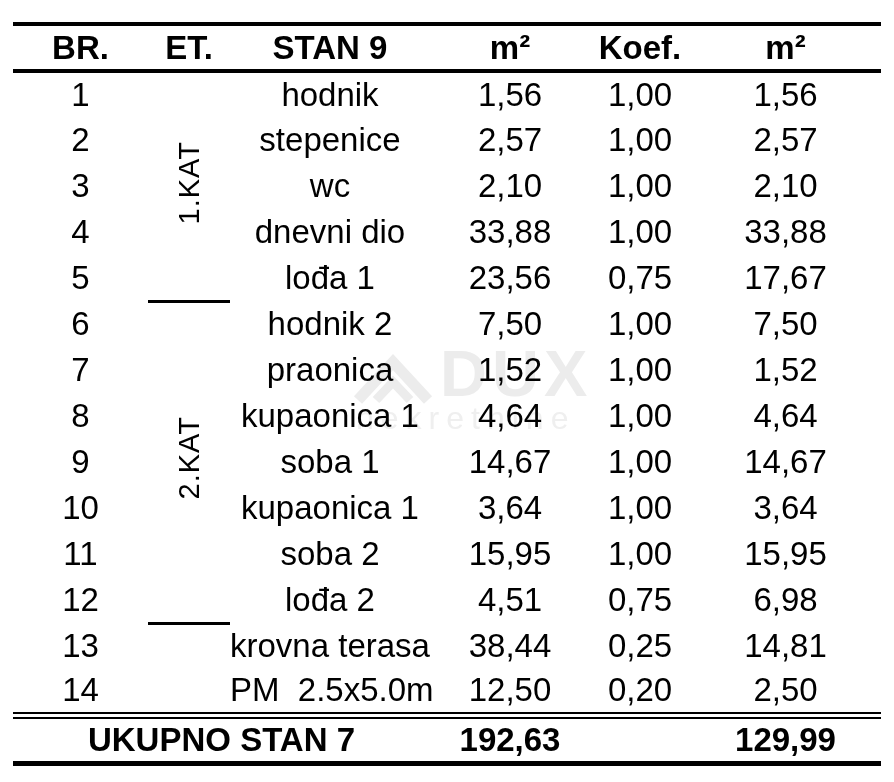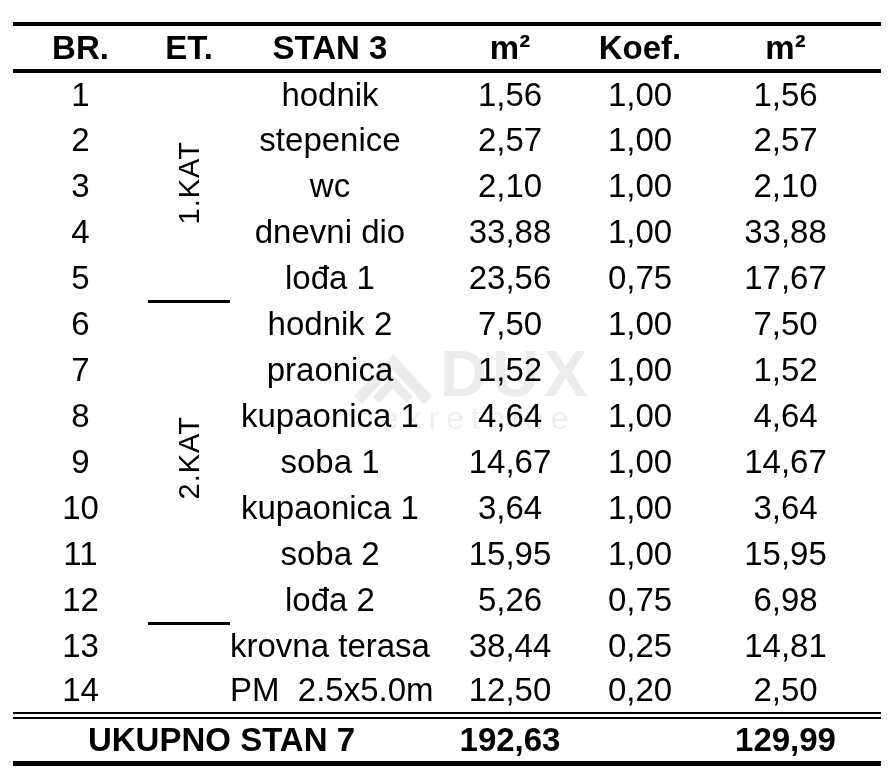--- a/index.html
+++ b/index.html
@@ -138,21 +138,21 @@
           <col class="c-et">
           <col class="c-name">
         <col class="c-m2a">
           <col class="c-koef">
           <col class="c-m2b">
       </colgroup>
       <thead>
         <tr>
           <th>BR.</th>
           <th>ET.</th>
-          <th>STAN 3</th>
+          <th>STAN 9</th>
           <th>m²</th>
           <th>Koef.</th>
           <th>m²</th>
         </tr>
       </thead>
       <tbody id="tbody">
           <tr>
             <td class="cell-br">1</td>
             <td rowspan="5" class="et-group et-underline"><span class="v-label">1.KAT</span></td>
             <td class="cell-name">hodnik</td>
@@ -227,21 +227,21 @@
           <tr>
             <td class="cell-br">11</td>
             <td class="cell-name">soba 2</td>
             <td class="num">15,95</td>
             <td class="num">1,00</td>
             <td class="num">15,95</td>
           </tr>
           <tr>
             <td class="cell-br">12</td>
             <td class="cell-name">lođa 2</td>
-            <td class="num">5,26</td>
+            <td class="num">4,51</td>
             <td class="num">0,75</td>
             <td class="num">6,98</td>
           </tr>
           <tr>
             <td class="cell-br">13</td>
             <td rowspan="2" class="et-group"></td>
             <td class="cell-name">krovna terasa</td>
             <td class="num">38,44</td>
             <td class="num">0,25</td>
             <td class="num">14,81</td>

